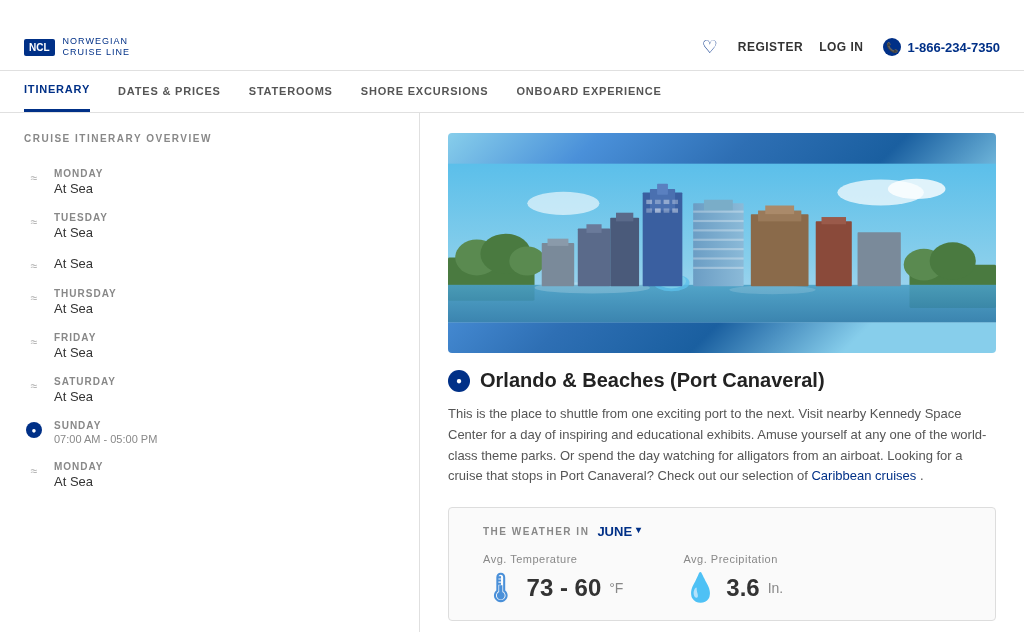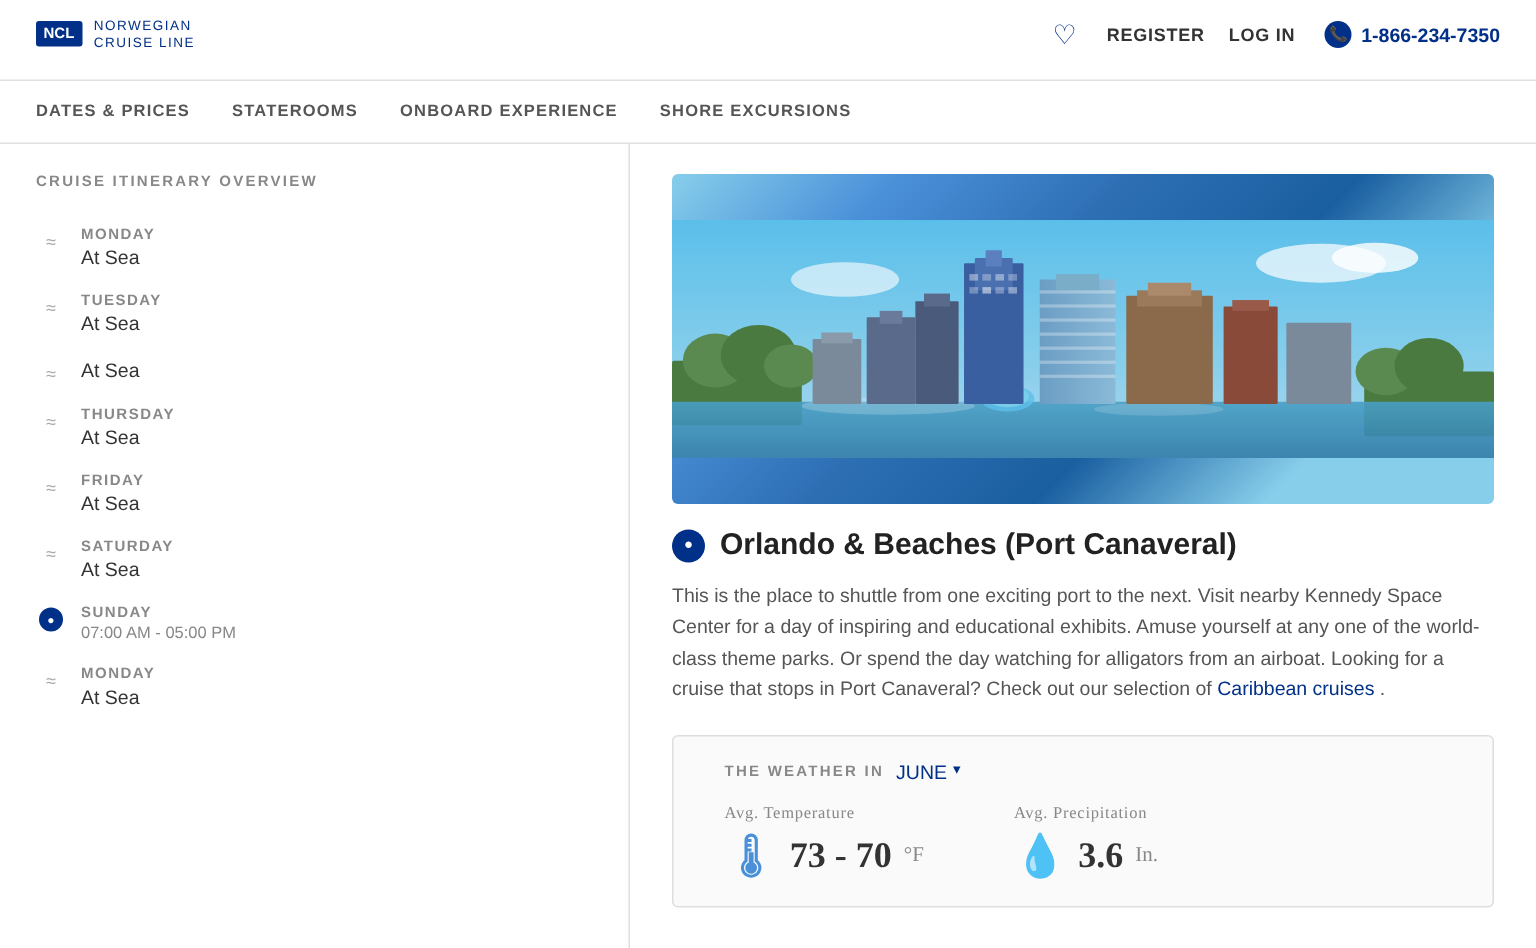--- a/index.html
+++ b/index.html
@@ -1,25 +1,26 @@
 <!DOCTYPE html>
 <html><head>
   <meta charset="utf-8">
   <style>
     * { box-sizing: border-box; margin: 0; padding: 0; }
     body { font-family: Arial, Helvetica, sans-serif; background: #fff; color: #333; font-size: 14px; }
 
     
     .header {
       display: flex;
-      align-items: flex-start;
+      align-items: flex-end;
       justify-content: space-between;
       padding: 12px 24px;
       border-bottom: 1px solid #e0e0e0;
       height: 54px;
+      margin-top: 17px;
     }
     .header-logo {
       display: flex;
       align-items: center;
       gap: 8px;
     }
     .ncl-badge {
       background: #003087;
       color: #fff;
       font-size: 10px;
@@ -266,40 +267,39 @@
     }
     .weather-label {
       font-size: 10px;
       font-weight: bold;
       letter-spacing: 1.5px;
       text-transform: uppercase;
       color: #888;
     }
     .weather-month {
       font-size: 13px;
-      font-weight: normal;
+      font-weight: bold;
       color: #003087;
       display: flex;
       align-items: flex-start;
       gap: 4px;
       cursor: pointer;
     }
     .chevron-down {
       font-size: 10px;
       color: #003087;
     }
     .weather-stats {
       display: flex;
       gap: 60px;
     }
     .weather-stat {
       display: flex;
       flex-direction: column;
       gap: 6px;
-      font-family: Liberation Serif, serif;
     }
     .weather-stat-label {
       font-size: 11px;
       color: #888;
       letter-spacing: 0.5px;
     }
     .weather-stat-value {
       display: flex;
       align-items: center;
       gap: 8px;
@@ -335,24 +335,25 @@
       <span>LOG IN</span>
     </div>
     <div class="header-phone">
       <div class="phone-icon">📞</div>
       <span>1-866-234-7350</span>
     </div>
   </div>
 </header>
 
 <nav class="nav">
+  <span class="nav-item active">ITINERARY</span>
   <span class="nav-item">DATES &amp; PRICES</span>
   <span class="nav-item">STATEROOMS</span>
+  <span class="nav-item">SHORE EXCURSIONS</span>
   <span class="nav-item">ONBOARD EXPERIENCE</span>
-  <span class="nav-item">SHORE EXCURSIONS</span>
 </nav>
 
 <div class="main-layout">
 
   <aside class="sidebar">
     <div class="sidebar-title">CRUISE ITINERARY OVERVIEW</div>
     <ul class="itinerary-list">
 
       <li class="itinerary-item">
         <div class="itinerary-marker">
@@ -544,21 +545,21 @@
         <span class="weather-month">
           <span>JUNE</span>
           <span class="chevron-down">▾</span>
         </span>
       </div>
       <div class="weather-stats">
         <div class="weather-stat">
           <div class="weather-stat-label">Avg. Temperature</div>
           <div class="weather-stat-value">
             <span class="weather-icon">🌡</span>
-            <span>73 - 70</span>
+            <span>73 - 60</span>
             <span class="weather-unit">°F</span>
           </div>
         </div>
         <div class="weather-stat">
           <div class="weather-stat-label">Avg. Precipitation</div>
           <div class="weather-stat-value">
             <span class="weather-icon">💧</span>
             <span>3.6</span>
             <span class="weather-unit">In.</span>
           </div>

